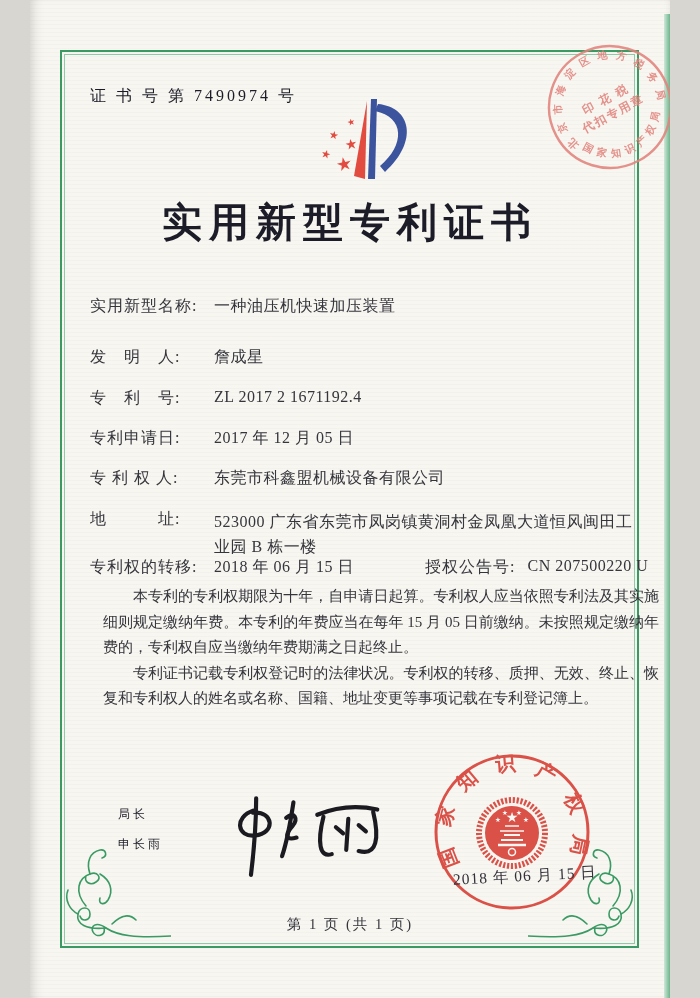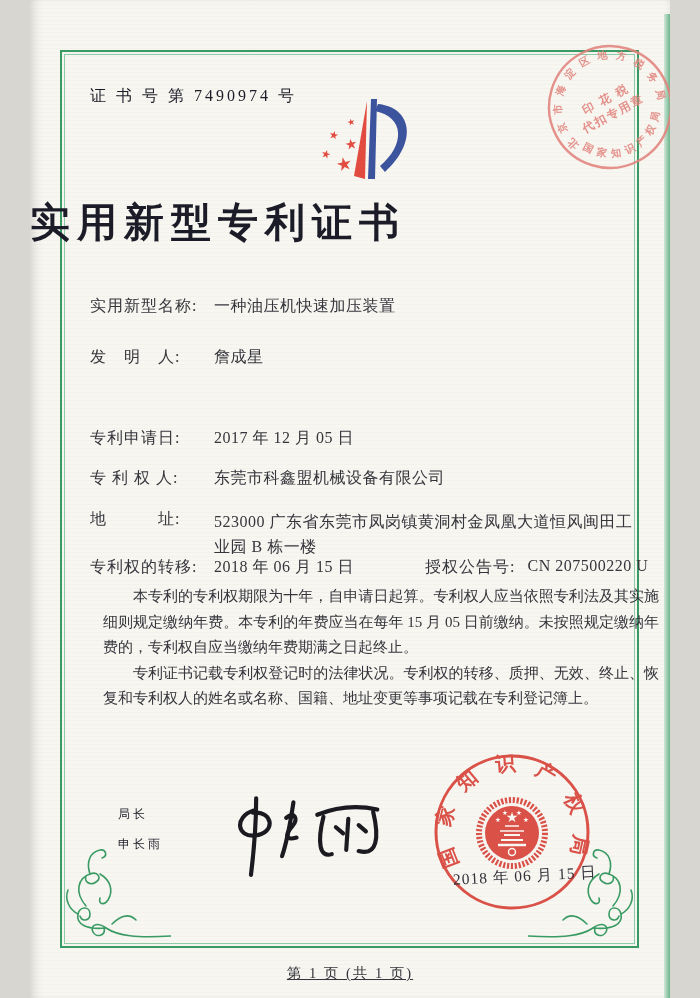--- a/index.html
+++ b/index.html
@@ -17,21 +17,21 @@
   }
   .edge-strip{position:absolute;right:0;top:14px;bottom:0;width:6px;
     background:linear-gradient(to right,#cfe7d8,#6db58d);}
   .border-outer{position:absolute;left:30px;top:50px;right:31px;bottom:50px;
     border:2px solid var(--border-green);}
   .border-inner{position:absolute;inset:2px;border:1px solid var(--border-green-light);}
   .cert-no{position:absolute;left:60px;top:86px;font-size:16px;letter-spacing:3px;color:var(--ink-dark);}
   .logo{position:absolute;left:283px;top:97px;width:130px;height:95px;}
   .logo-star{font-family:"DejaVu Sans",sans-serif;fill:var(--logo-red);}
   .logo-red{fill:var(--logo-red);} .logo-blue{fill:var(--logo-blue);}
-  .title{position:absolute;left:0;right:0;top:195px;text-align:left;
+  .title{position:absolute;left:0;right:0;top:195px;text-align:center;
     font-size:40px;font-weight:bold;letter-spacing:7px;color:var(--ink-dark);}
   .frow{position:absolute;left:60px;display:flex;font-size:16px;color:var(--ink);}
   .frow .lbl{white-space:pre;min-width:112px;letter-spacing:1px;}
   .frow .val{margin-left:12px;letter-spacing:.5px;}
   .frow.addr .val{width:424px;line-height:25px;}
   .frow.grant-no{left:395px;} .frow.grant-no .lbl{min-width:0;}
   .bodytext{position:absolute;left:73px;top:584px;width:556px;font-size:15px;
     line-height:25.5px;text-align:justify;color:var(--ink);}
   .bodytext p{margin:0;text-indent:2em;}
   .signer{position:absolute;left:88px;top:806px;font-size:12px;letter-spacing:3px;color:var(--ink-dark);}
@@ -50,22 +50,22 @@
   .tax-stamp{position:absolute;left:514px;top:41px;width:132px;height:132px;
     transform:rotate(-28deg);opacity:.88;}
   .tax-stamp .ring{fill:none;stroke:var(--stamp-pink);stroke-width:2.4;}
   .tax-stamp text,.tax-stamp textPath{fill:var(--stamp-pink);}
   .tax-stamp .arc{font-size:10px;font-weight:bold;}
   .tax-stamp .ctr{font-size:11.5px;font-weight:bold;letter-spacing:2px;text-anchor:middle;}
   .flourish{position:absolute;bottom:44px;width:115px;height:110px;}
   .flourish path{fill:none;stroke:var(--border-green);stroke-width:1.6;stroke-linecap:round;}
   .flourish.fl-left{left:26px;}
   .flourish.fl-right{right:27px;transform:scaleX(-1);}
-  .footer{position:absolute;left:0;right:0;top:964px;text-align:center;font-size:14.5px;
-    letter-spacing:2px;color:var(--ink);text-decoration:underline;}
+  .footer{position:absolute;left:0;right:0;top:915px;text-align:center;font-size:14.5px;
+    letter-spacing:2px;color:var(--ink);}
 </style>
 </head>
 <body>
 
 <div class="page">
 
   <div class="border-outer">
     <div class="border-inner"></div>
   </div>
   <div class="edge-strip"></div>
@@ -85,20 +85,24 @@
 
   <div class="title">实用新型专利证书</div>
 
   <div class="frow" style="top:296px">
     <span class="lbl">实用新型名称:</span>
     <span class="val">一种油压机快速加压装置</span>
   </div>
   <div class="frow" style="top:347px">
     <span class="lbl">发　明　人:</span>
     <span class="val">詹成星</span>
+  </div>
+  <div class="frow" style="top:388px">
+    <span class="lbl">专　利　号:</span>
+    <span class="val">ZL 2017 2 1671192.4</span>
   </div>
   <div class="frow" style="top:428px">
     <span class="lbl">专利申请日:</span>
     <span class="val">2017 年 12 月 05 日</span>
   </div>
   <div class="frow" style="top:468px">
     <span class="lbl">专 利 权 人:</span>
     <span class="val">东莞市科鑫盟机械设备有限公司</span>
   </div>
   <div class="frow addr" style="top:509px">

